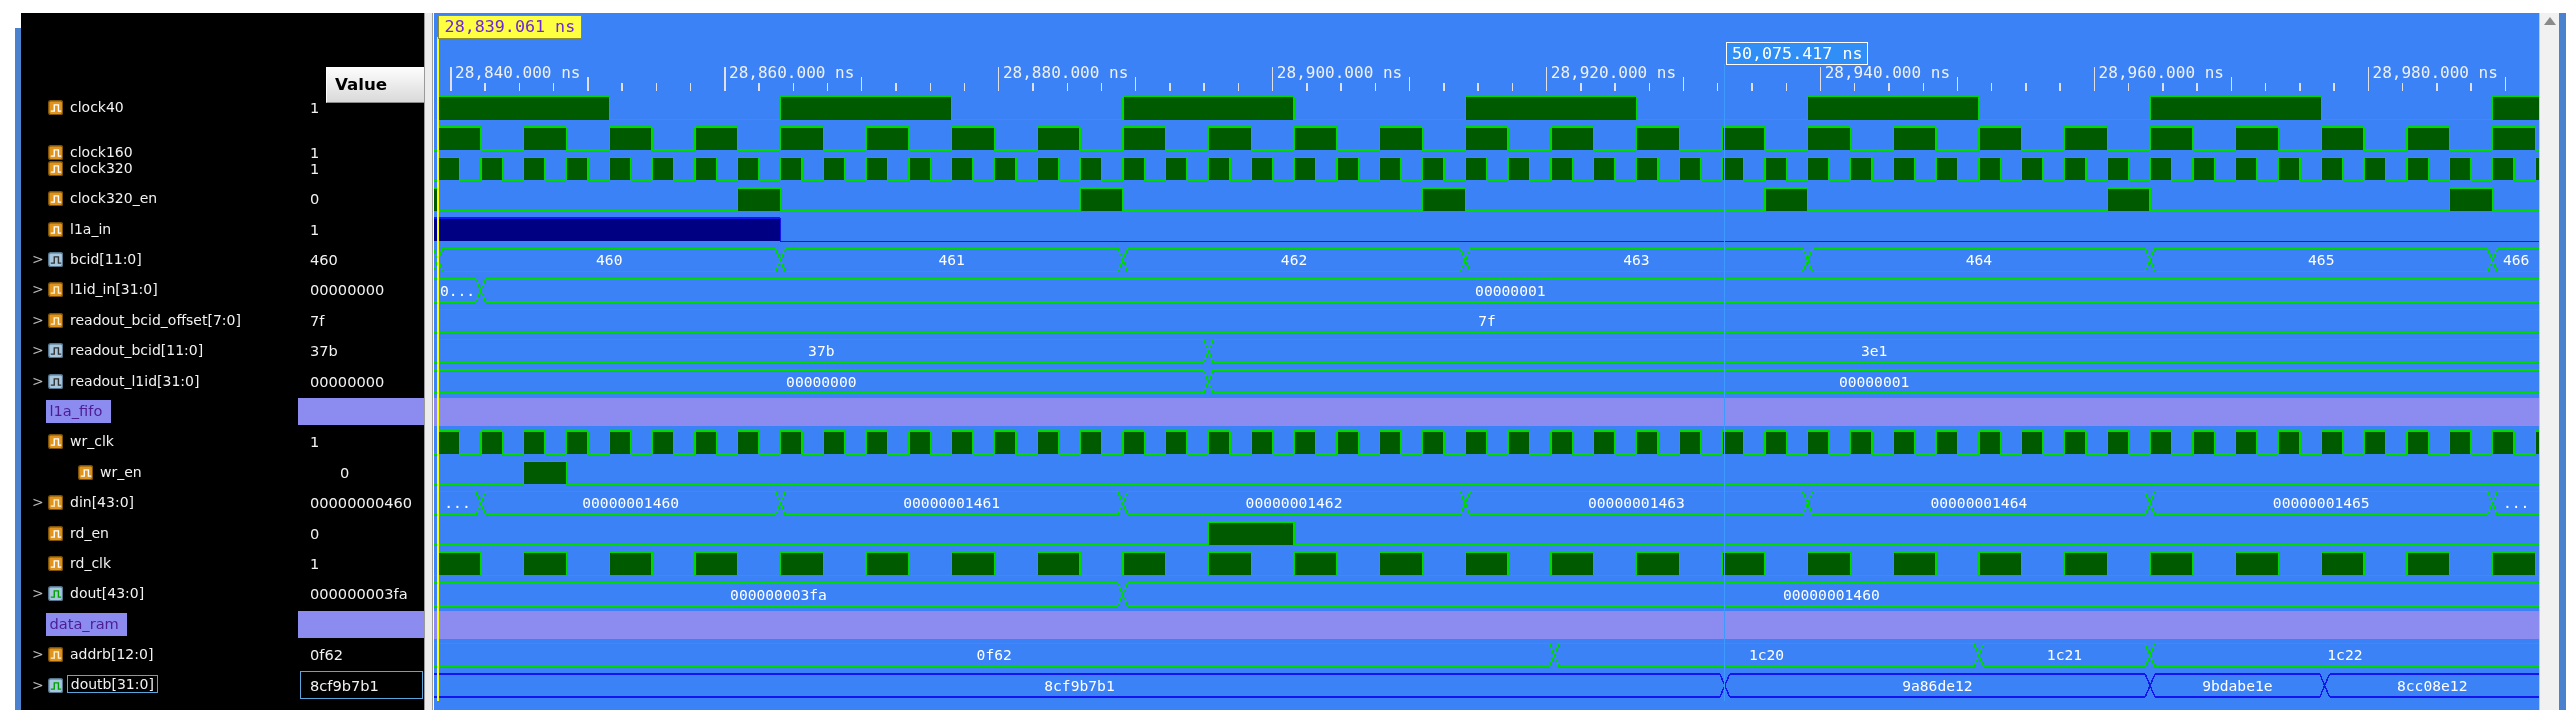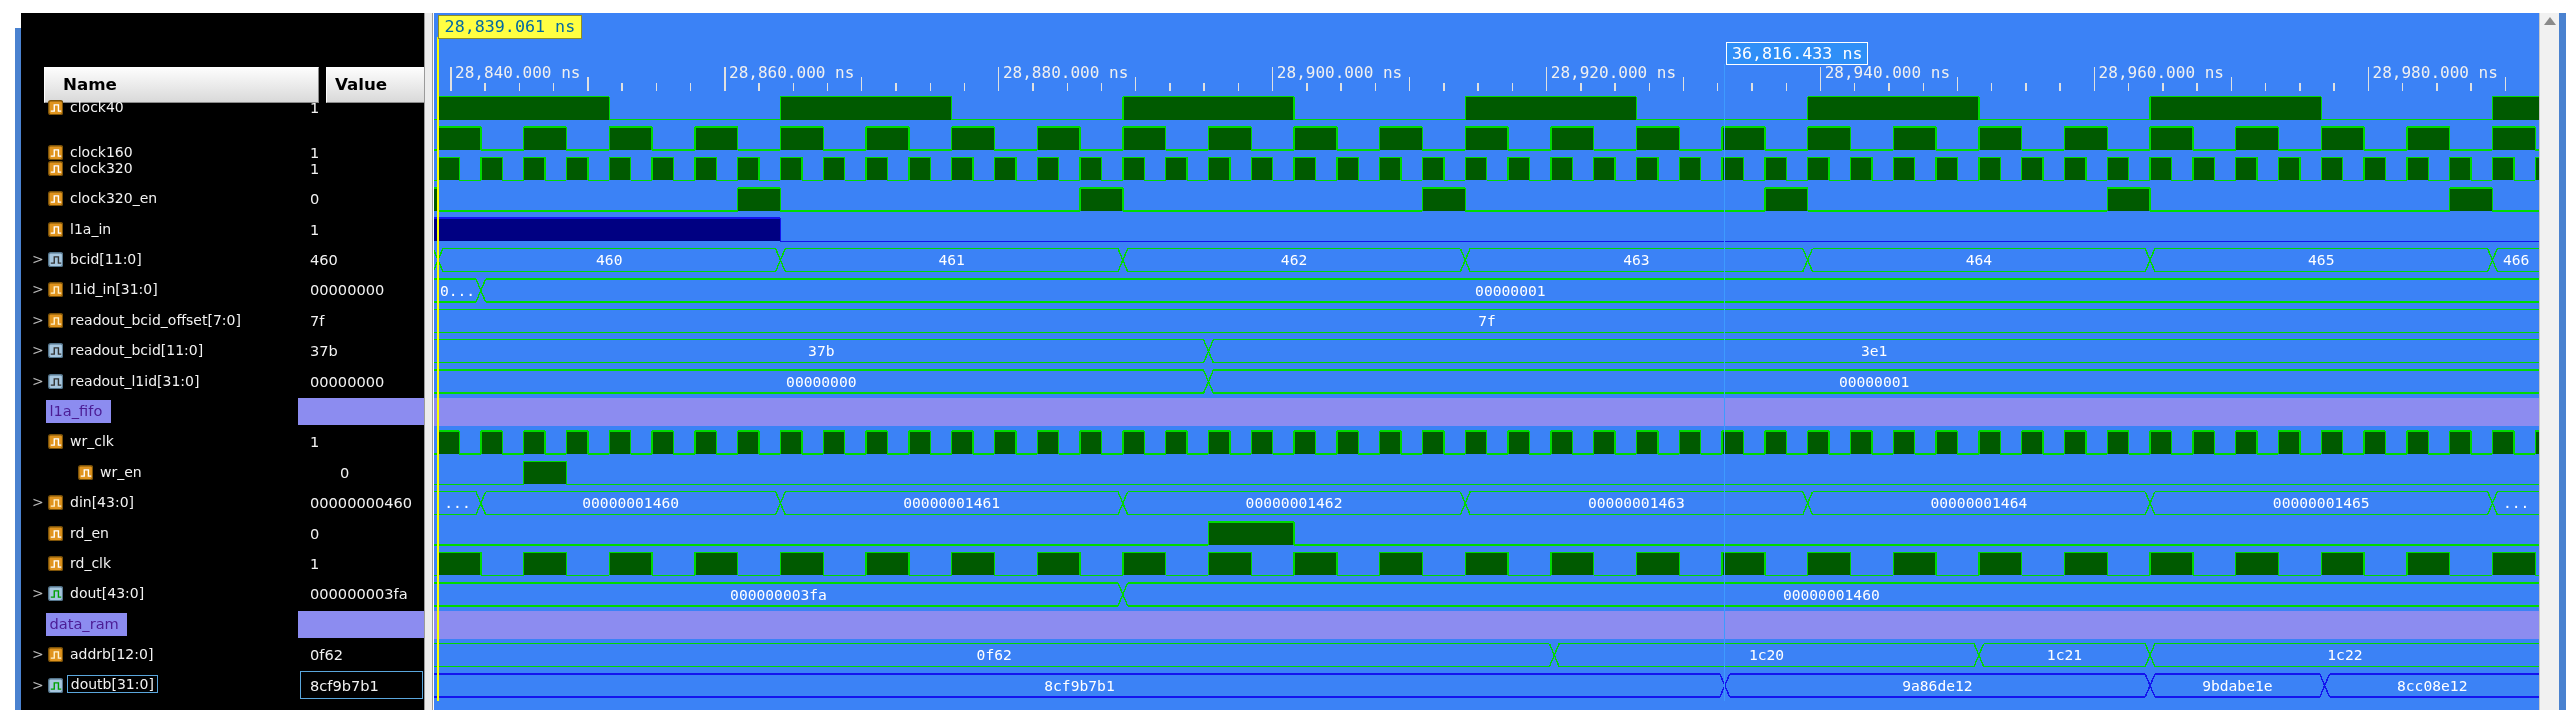--- a/index.html
+++ b/index.html
@@ -16,34 +16,33 @@
   #hdr-value{left:305px;width:120px;padding-left:8px;}
   .sig-row{position:absolute;left:0;width:404px;height:31px;}
   .expand-arrow{position:absolute;left:11px;top:7px;color:#b8b8b8;font-size:14px;line-height:15.3px;font-family:"DejaVu Sans",sans-serif;}
   .sig-icon{position:absolute;left:26.5px;top:7px;width:15.3px;height:15.3px;}
   .sig-name{position:absolute;left:49px;top:6.3px;color:#f2f2f2;font-size:14px;white-space:nowrap;}
   .sig-value{position:absolute;left:289px;top:6.3px;color:#f2f2f2;font-size:14.6px;white-space:nowrap;font-family:"DejaVu Sans",sans-serif;}
   .sel-box{border:1.4px solid #5aa6dc;}
   .group-name{position:absolute;left:25px;top:3.5px;background:#8c8cf0;color:#4c1d95;font-size:14.6px;padding:2.1px 8.4px 3.5px 3.5px;white-space:nowrap;}
   .group-val{position:absolute;left:277px;top:1.4px;width:126px;height:27px;background:#8c8cf0;}
   .cursor-label{position:absolute;font-family:"DejaVu Sans Mono",monospace;font-size:16.7px;white-space:nowrap;z-index:30;}
-  #main-cursor-label{left:438px;top:14.6px;background:#ffff42;color:#0369a1;border:1.4px solid #8d8d26;padding:0.7px 5.6px 1.4px 5.6px;}
+  #main-cursor-label{left:438px;top:14.6px;background:#ffff42;color:#6d28d9;border:1.4px solid #8d8d26;padding:0.7px 5.6px 1.4px 5.6px;}
   #marker-label{left:1726px;top:42px;background:#2f8ff7;color:#ffffff;border:1.4px solid #ffffff;padding:0px 4.9px 0.7px 4.9px;}
   #scrollbar{position:absolute;left:2539px;top:12.5px;width:20px;height:697px;background:#f1f1f1;border-left:0.7px solid #c8c8c8;box-sizing:border-box;}
   #scroll-up{position:absolute;left:3.5px;top:4.2px;width:0;height:0;border-left:6.3px solid transparent;border-right:6.3px solid transparent;border-bottom:8.4px solid #8a8a8a;}
 </style>
 </head>
 <body>
 
 <div id="stage">
   <div class="blue-bar" style="left:15.3px;top:28px;width:5.6px;height:682px;"></div>
   <div class="blue-bar" style="left:2559px;top:12.5px;width:7px;height:697px;"></div>
 
   <div id="names-panel">
-    <div id="hdr-name" class="hdr-box">Name</div>
     <div id="hdr-value" class="hdr-box">Value</div>
     <div id="rows-host">
         <div class="sig-row" style="top: 80px;">
           <svg width="15.3" height="15.3" class="sig-icon" viewBox="0 0 22 22">
             <rect x="1" y="1" width="20" height="20" rx="3" fill="#e0941e" stroke="#7c5208" stroke-width="2"></rect>
             <polyline points="4,16 9,16 9,7 15,7 15,16 19,16" fill="none" stroke="#ffffff" stroke-width="2"></polyline>
           </svg>
           <span class="sig-name">clock40</span>
           <span class="sig-value">1</span>
         </div>
@@ -1262,19 +1261,19 @@
           <line x1="2719.3361500000296" y1="948.4" x2="3021" y2="948.4" stroke="#1414ee" stroke-width="2"></line>
           <line x1="2719.3361500000296" y1="981.4" x2="3021" y2="981.4" stroke="#1414ee" stroke-width="2"></line>
           <text x="2866.668075000015" y="972.4" fill="#ffffff" font-size="21" text-anchor="middle" font-family="&quot;DejaVu Sans Mono&quot;,monospace">8cc08e12</text>
           <line x1="5.548650000029738" y1="35" x2="5.548650000029738" y2="987" stroke="#ffff00" stroke-width="2"></line>
           <line x1="1851.6661499999725" y1="73" x2="1851.6661499999725" y2="987" stroke="#3d9bff" stroke-width="2"></line>
         </svg>
       </div>
   </div>
 
   <div id="main-cursor-label" class="cursor-label">28,839.061 ns</div>
-  <div id="marker-label" class="cursor-label">36,816.433 ns</div>
+  <div id="marker-label" class="cursor-label">50,075.417 ns</div>
 
   <div id="scrollbar">
     <div id="scroll-up"></div>
   </div>
 </div>
 
 
 </body></html>

